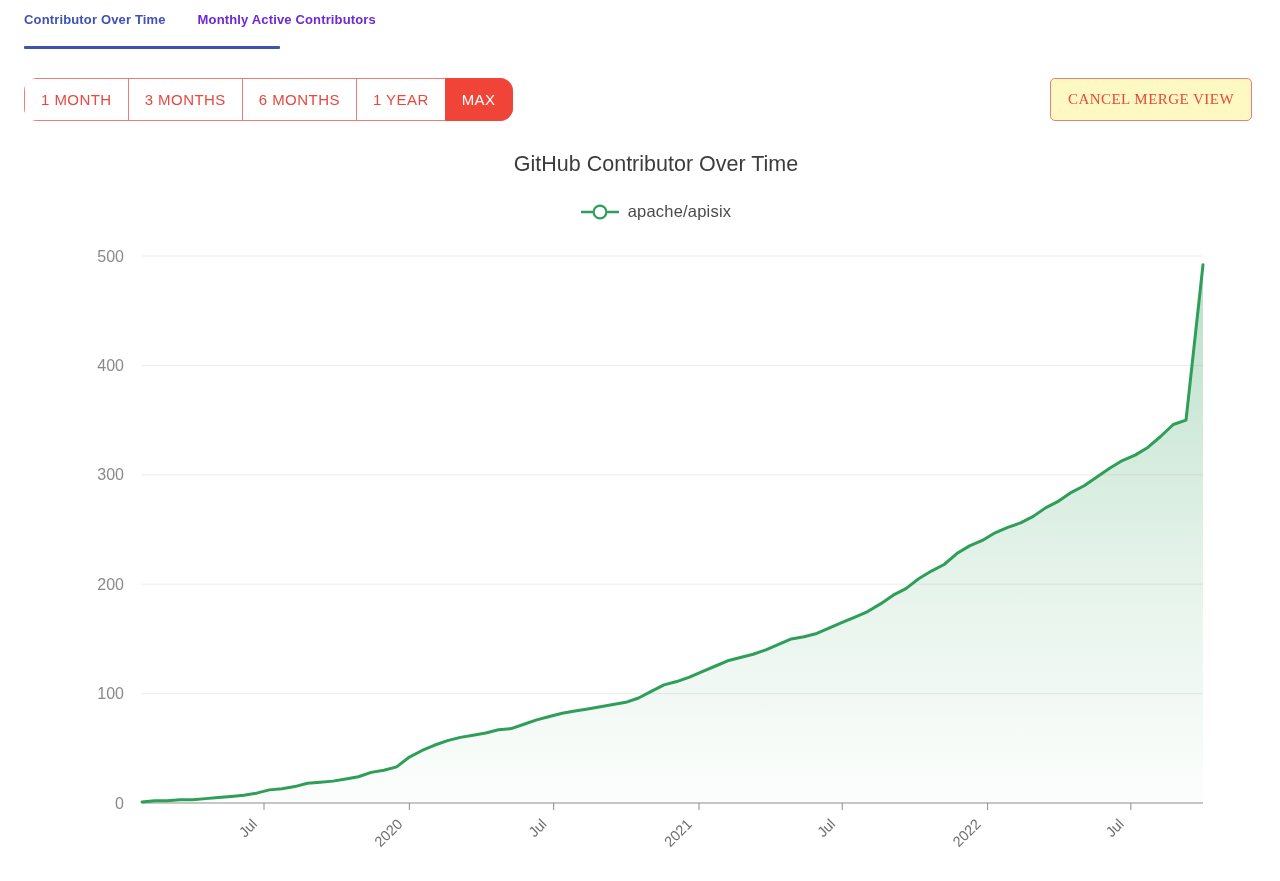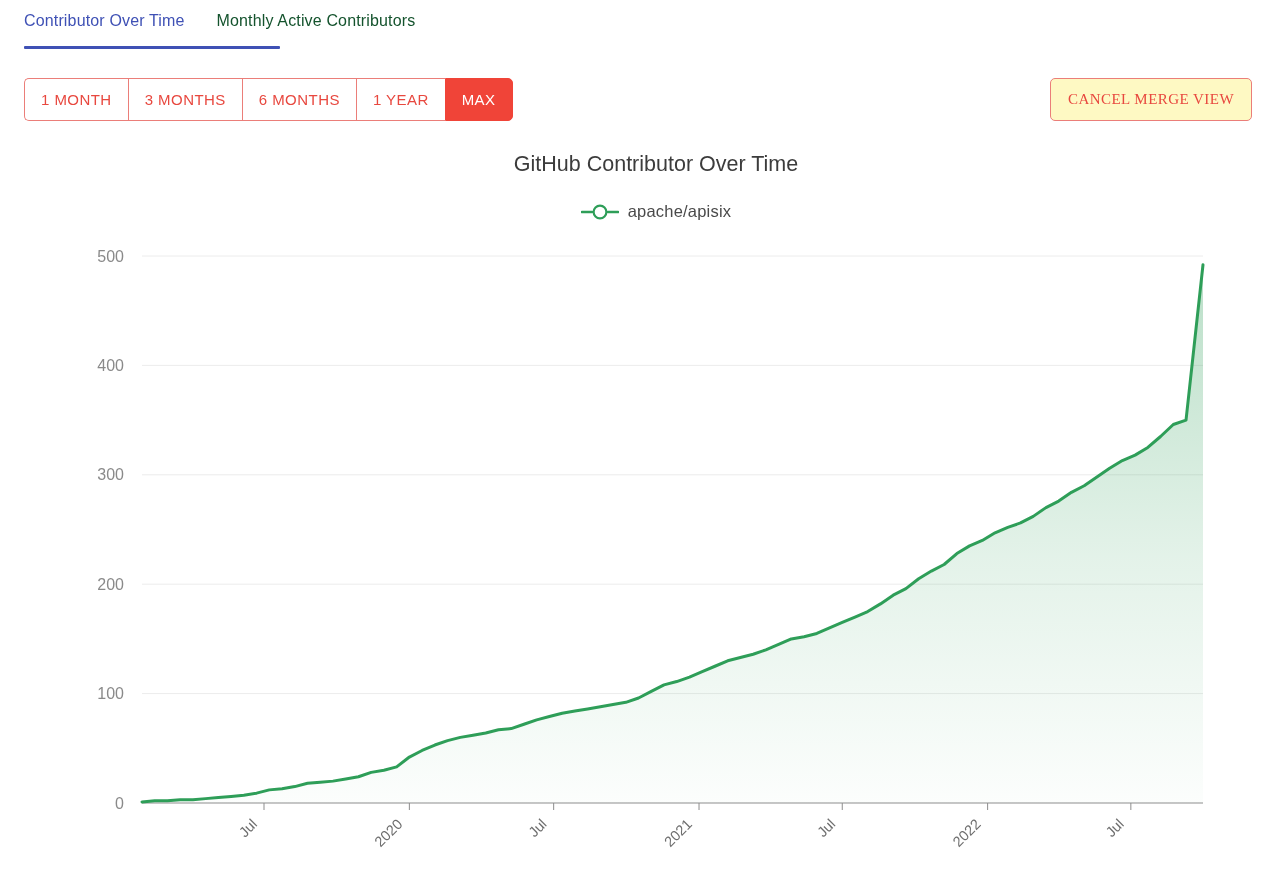--- a/index.html
+++ b/index.html
@@ -12,45 +12,46 @@
   }
   .page { position: relative; width: 1280px; height: 881px; overflow: hidden; background:#fff; }
 
   
   .tabbar {
     position: absolute; left: 0; top: 0; width: 1280px; height: 56px;
     display: flex; align-items: flex-start; padding-left: 24px;
   }
   .tab {
     position: relative;
-    font-size: 16px;
+    font-size: 13px;
     letter-spacing: 0.15px;
     padding: 12px 14px 24px 0;
     background: none; border: none; cursor: pointer;
     font-family: "Liberation Sans", sans-serif;
     white-space: nowrap;
+    font-weight: bold;
   }
   .tab.active { color: #3f51b5; }
-  .tab.inactive { color: #14532d; margin-left: 18px; text-align: center; }
+  .tab.inactive { color: #6d28d9; margin-left: 18px; text-align: center; }
   .tab-underline {
     position: absolute;
     left: 24px; top: 46px;
     width: 256px; height: 3px;
     background: #3f51b5;
     border-radius: 1px;
   }
 
   
   .toolbar {
     position: absolute; left: 0; top: 76px; width: 1280px; height: 48px;
   }
   .btn-group {
     position: absolute; left: 24px; top: 2px;
     display: flex;
-    border-radius: 0;
+    border-radius: 13px;
     overflow: hidden;
   }
   .rng-btn {
     font-family: "Liberation Sans", sans-serif;
     font-size: 15px;
     letter-spacing: 0.45px;
     color: #e8483f;
     background: #ffffff;
     border: 1px solid #eb7e79;
     border-right: none;

